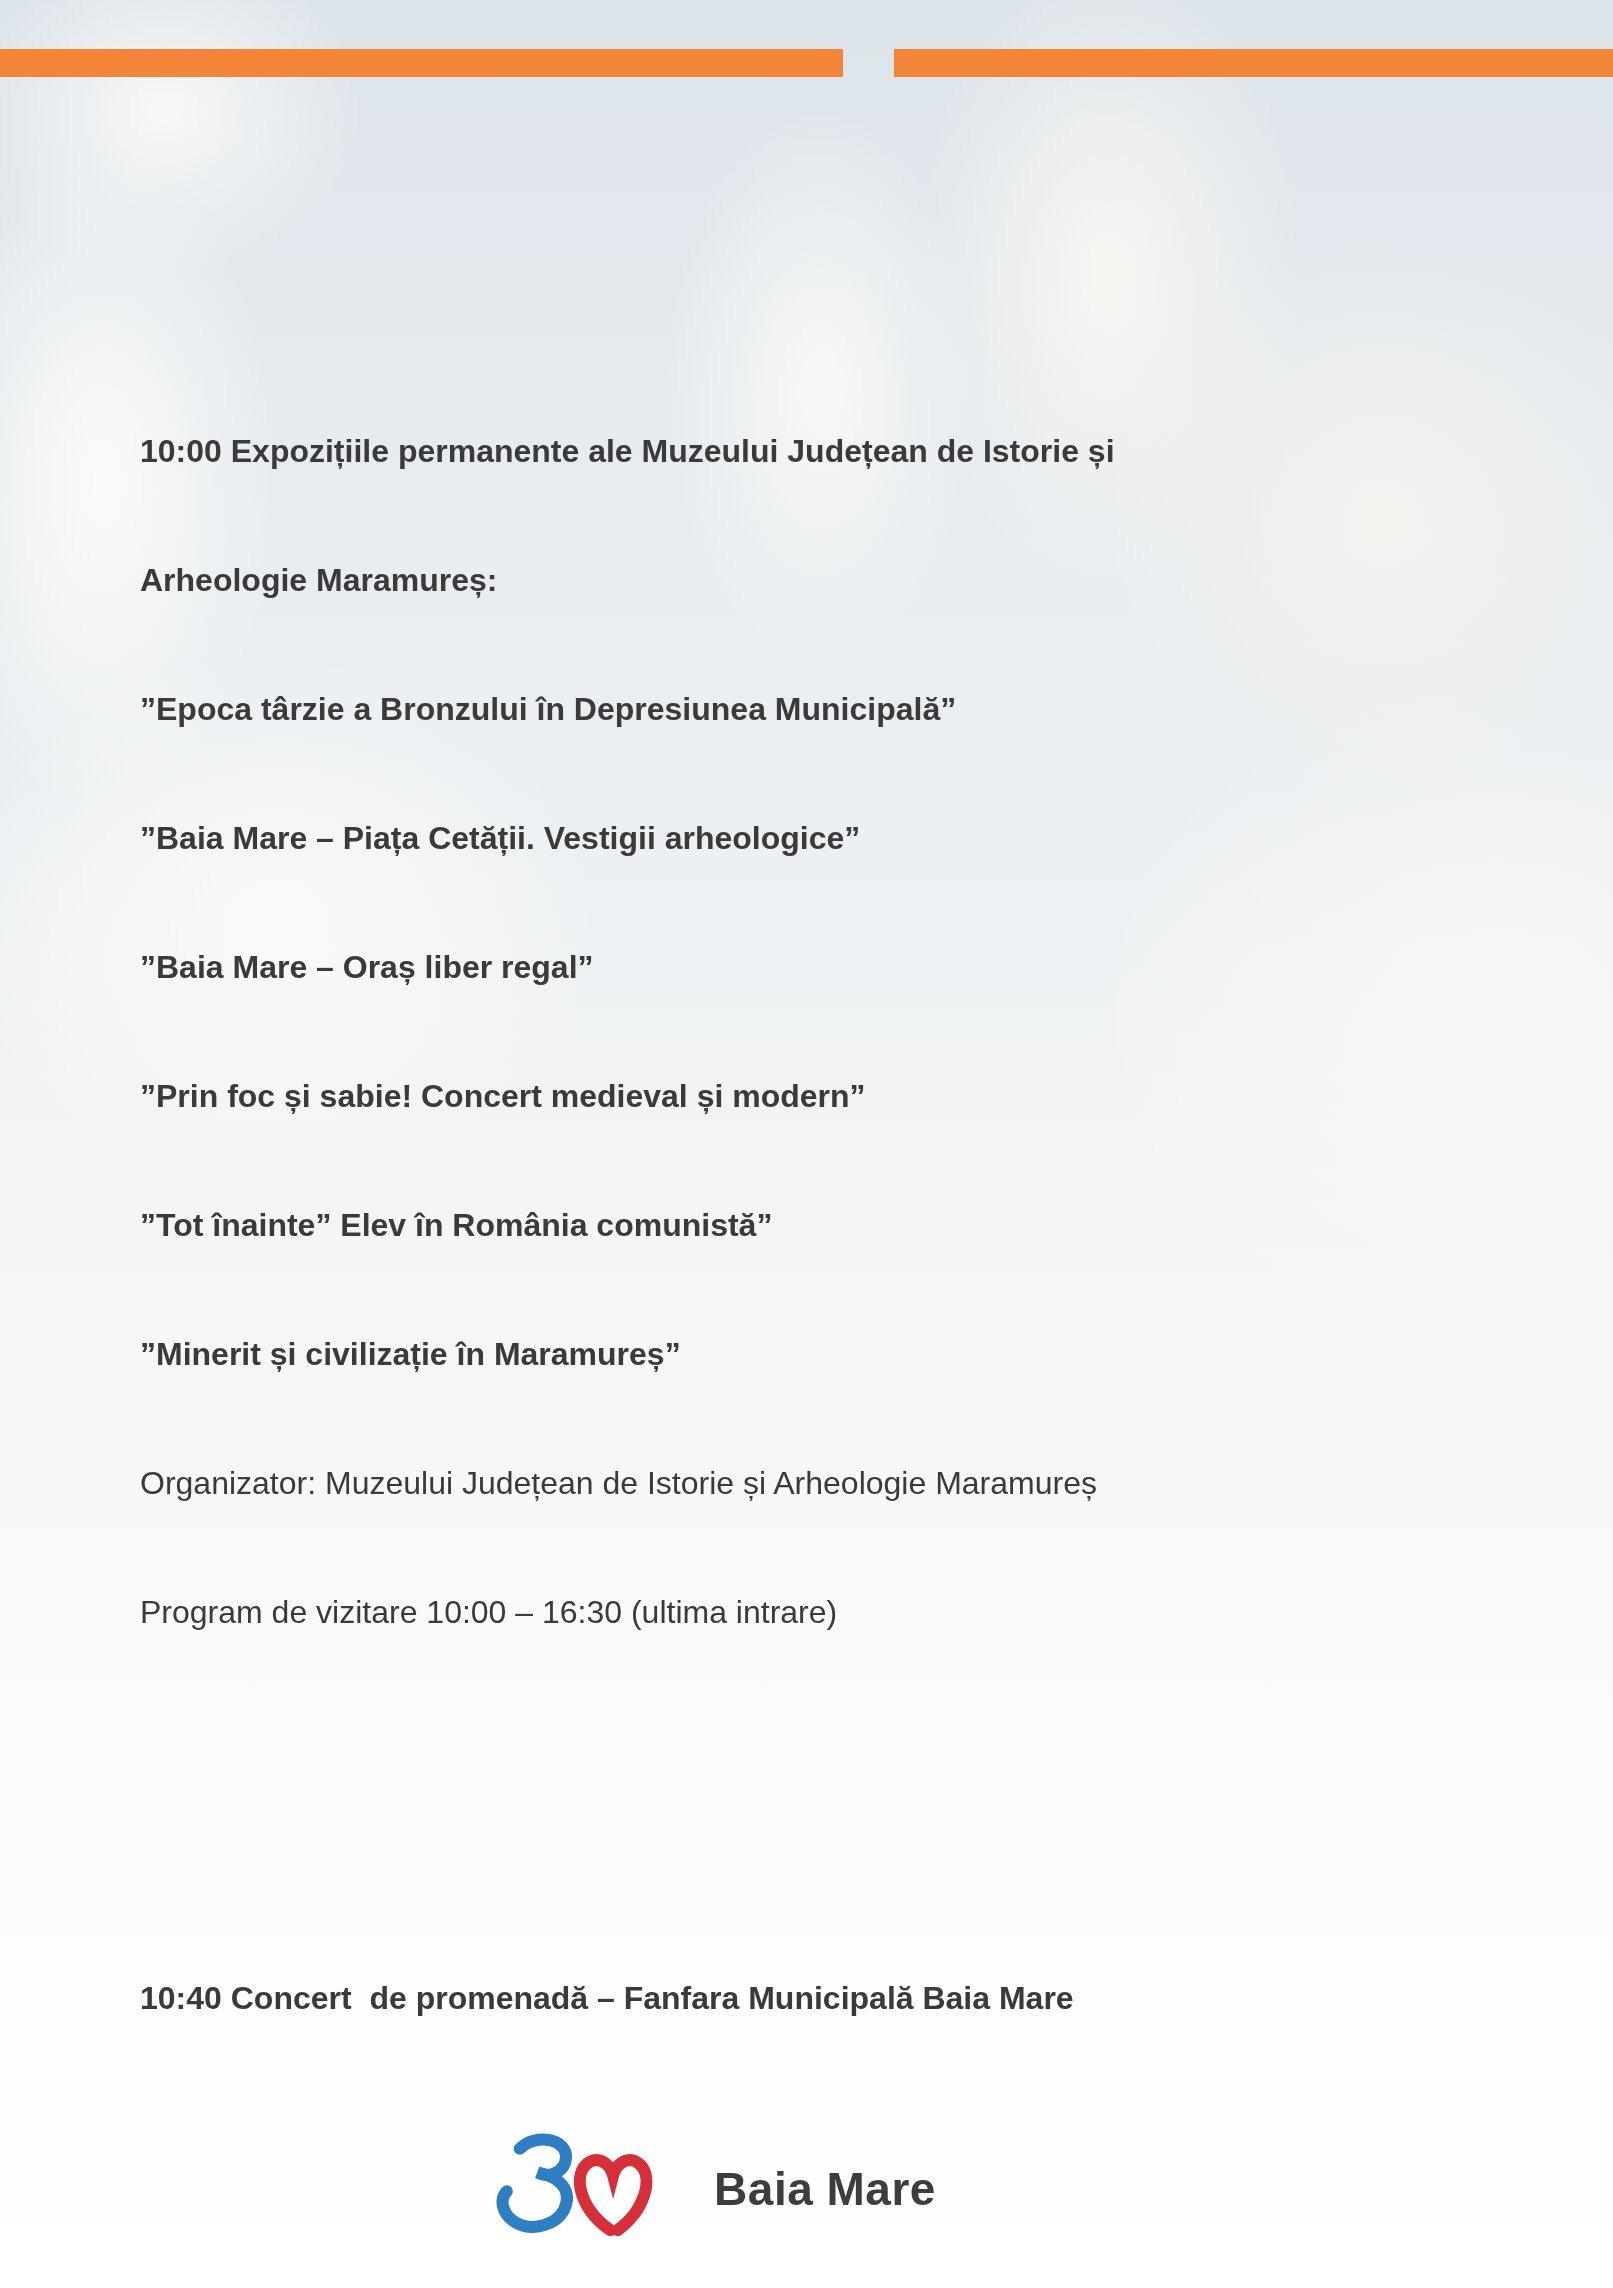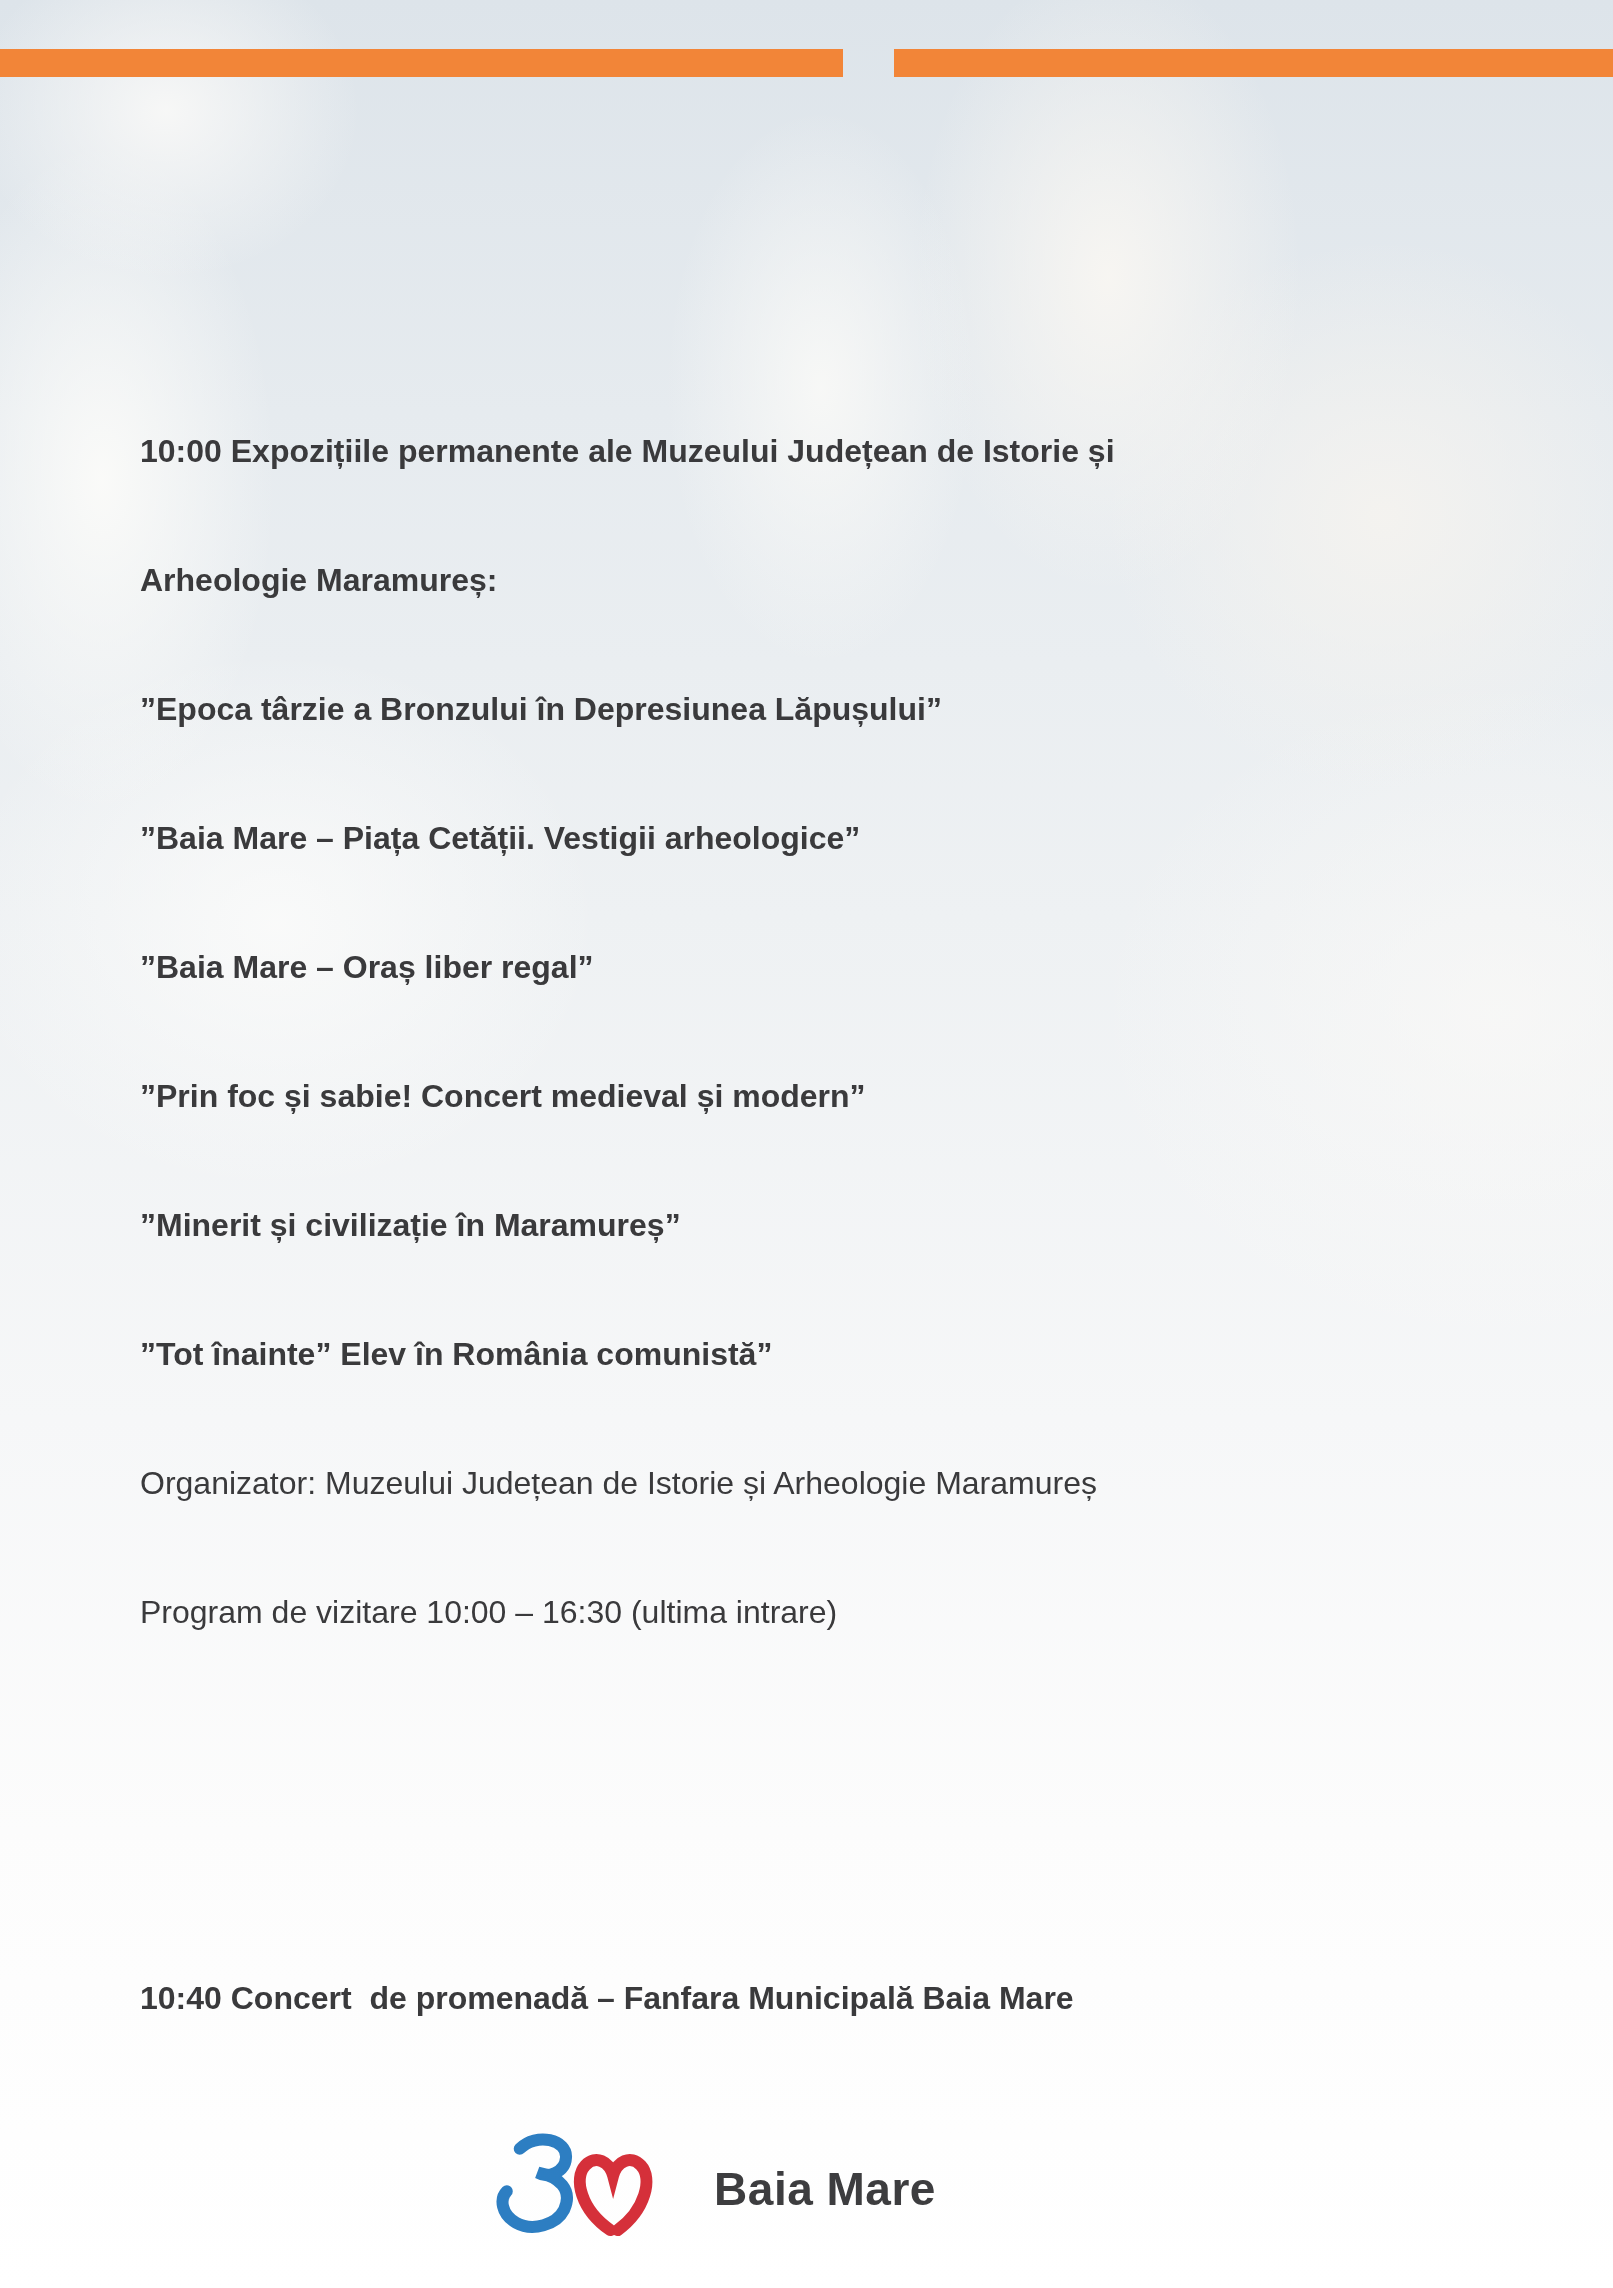--- a/index.html
+++ b/index.html
@@ -65,26 +65,26 @@
   <div class="sky"></div>
 
   <div class="bar bar-left"></div>
   <div class="bar bar-right"></div>
 
   <div class="schedule">
 
     <div class="block">
       <div class="line b">10:00 Expozițiile permanente ale Muzeului Județean de Istorie și</div>
       <div class="line b">Arheologie Maramureș:</div>
-      <div class="line b">”Epoca târzie a Bronzului în Depresiunea Lăpușului”</div>
+      <div class="line b">”Epoca târzie a Bronzului în Depresiunea Municipală”</div>
       <div class="line b">”Baia Mare – Piața Cetății. Vestigii arheologice”</div>
       <div class="line b">”Baia Mare – Oraș liber regal”</div>
       <div class="line b">”Prin foc și sabie! Concert medieval și modern”</div>
+      <div class="line b">”Tot înainte” Elev în România comunistă”</div>
       <div class="line b">”Minerit și civilizație în Maramureș”</div>
-      <div class="line b">”Tot înainte” Elev în România comunistă”</div>
       <div class="line">Organizator: Muzeului Județean de Istorie și Arheologie Maramureș</div>
       <div class="line">Program de vizitare 10:00 – 16:30 (ultima intrare)</div>
     </div>
 
     <div class="block">
       <div class="line b">10:40 Concert  de promenadă – Fanfara Municipală Baia Mare</div>
       
       
       
     </div>

